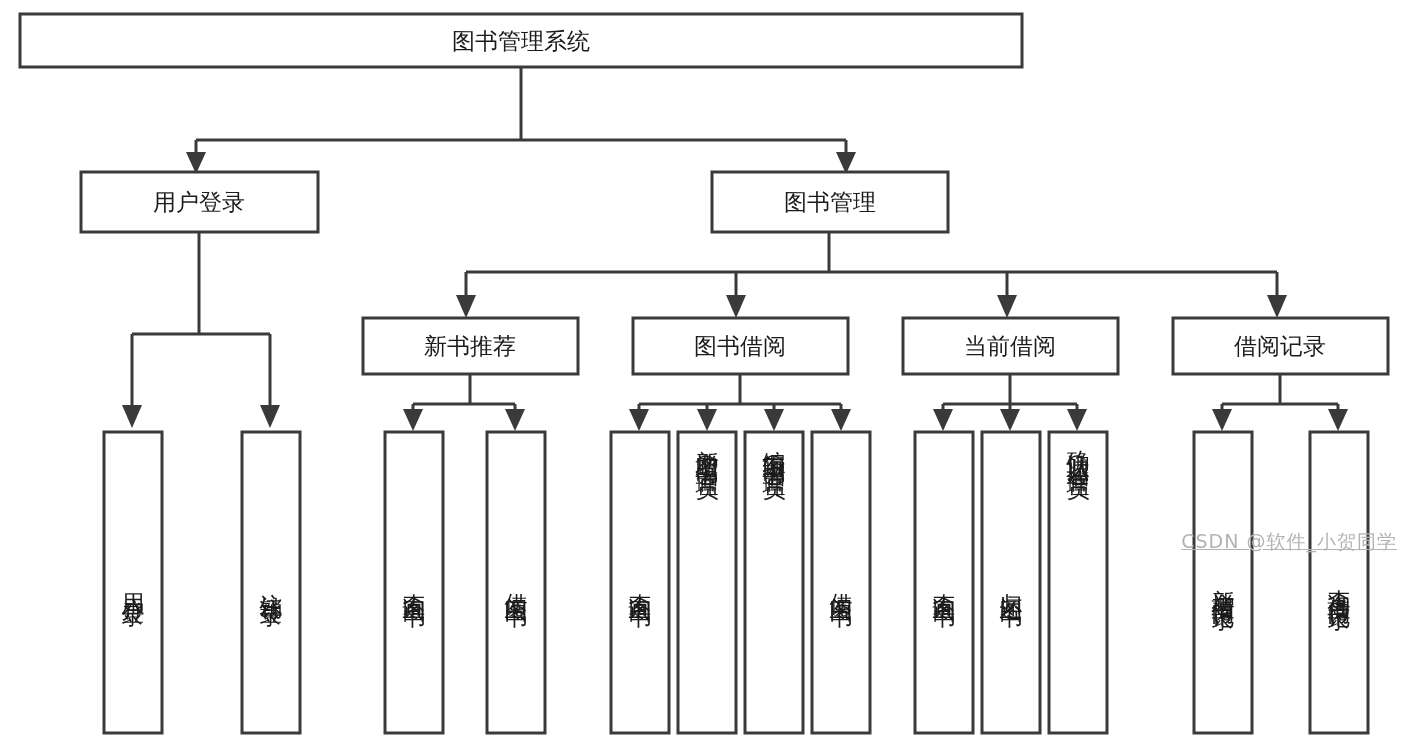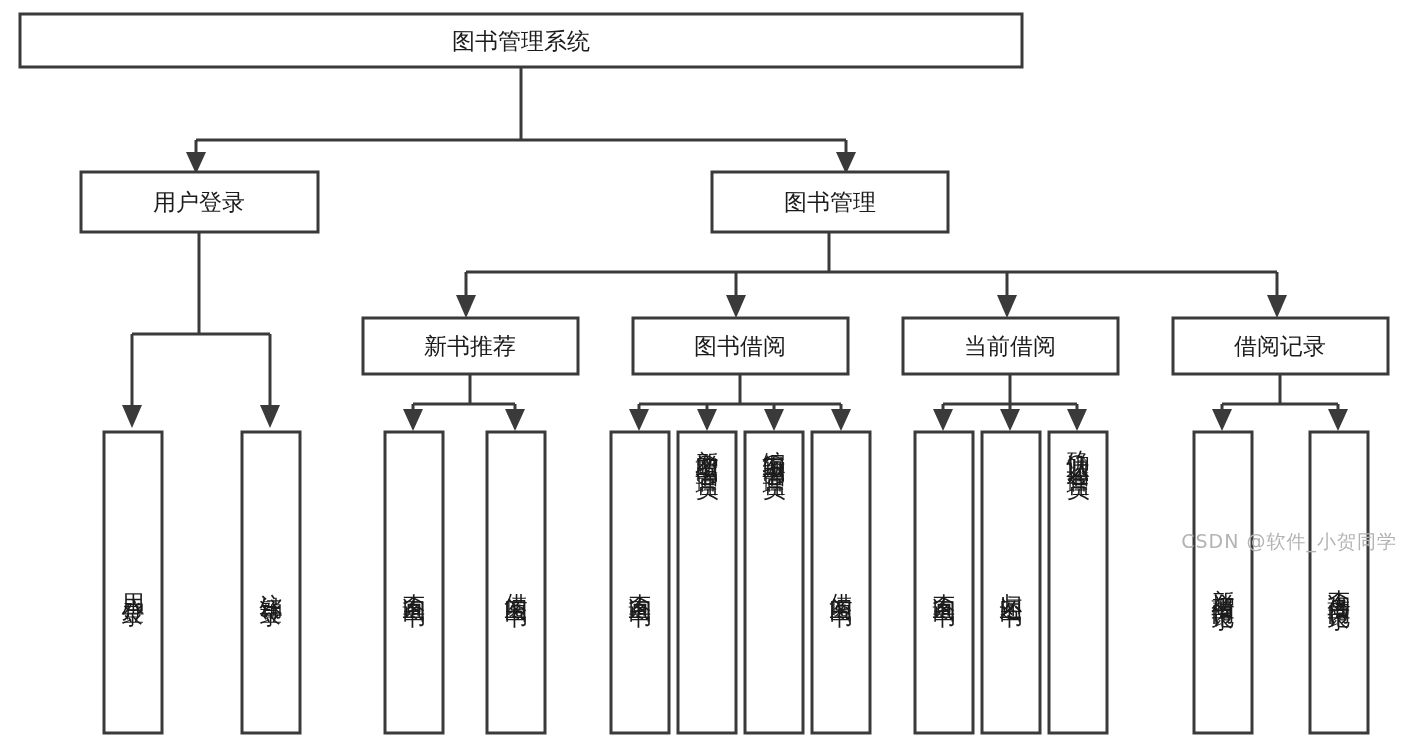--- a/index.html
+++ b/index.html
@@ -69,20 +69,21 @@
   }
   .watermark {
     position: absolute;
     right: 8px;
     bottom: 6px;
     font-family: "DejaVu Sans", "Liberation Sans", sans-serif;
     font-size: 19px;
     color: #b3b3b3;
     letter-spacing: 1px;
     user-select: none;
+    text-decoration: underline;
   }
 </style>
 </head>
 <body>
 
 <div id="diagram-root">
 
   <svg id="flow-svg" viewBox="0 0 1405 747" xmlns="http://www.w3.org/2000/svg">
 
     <g>

